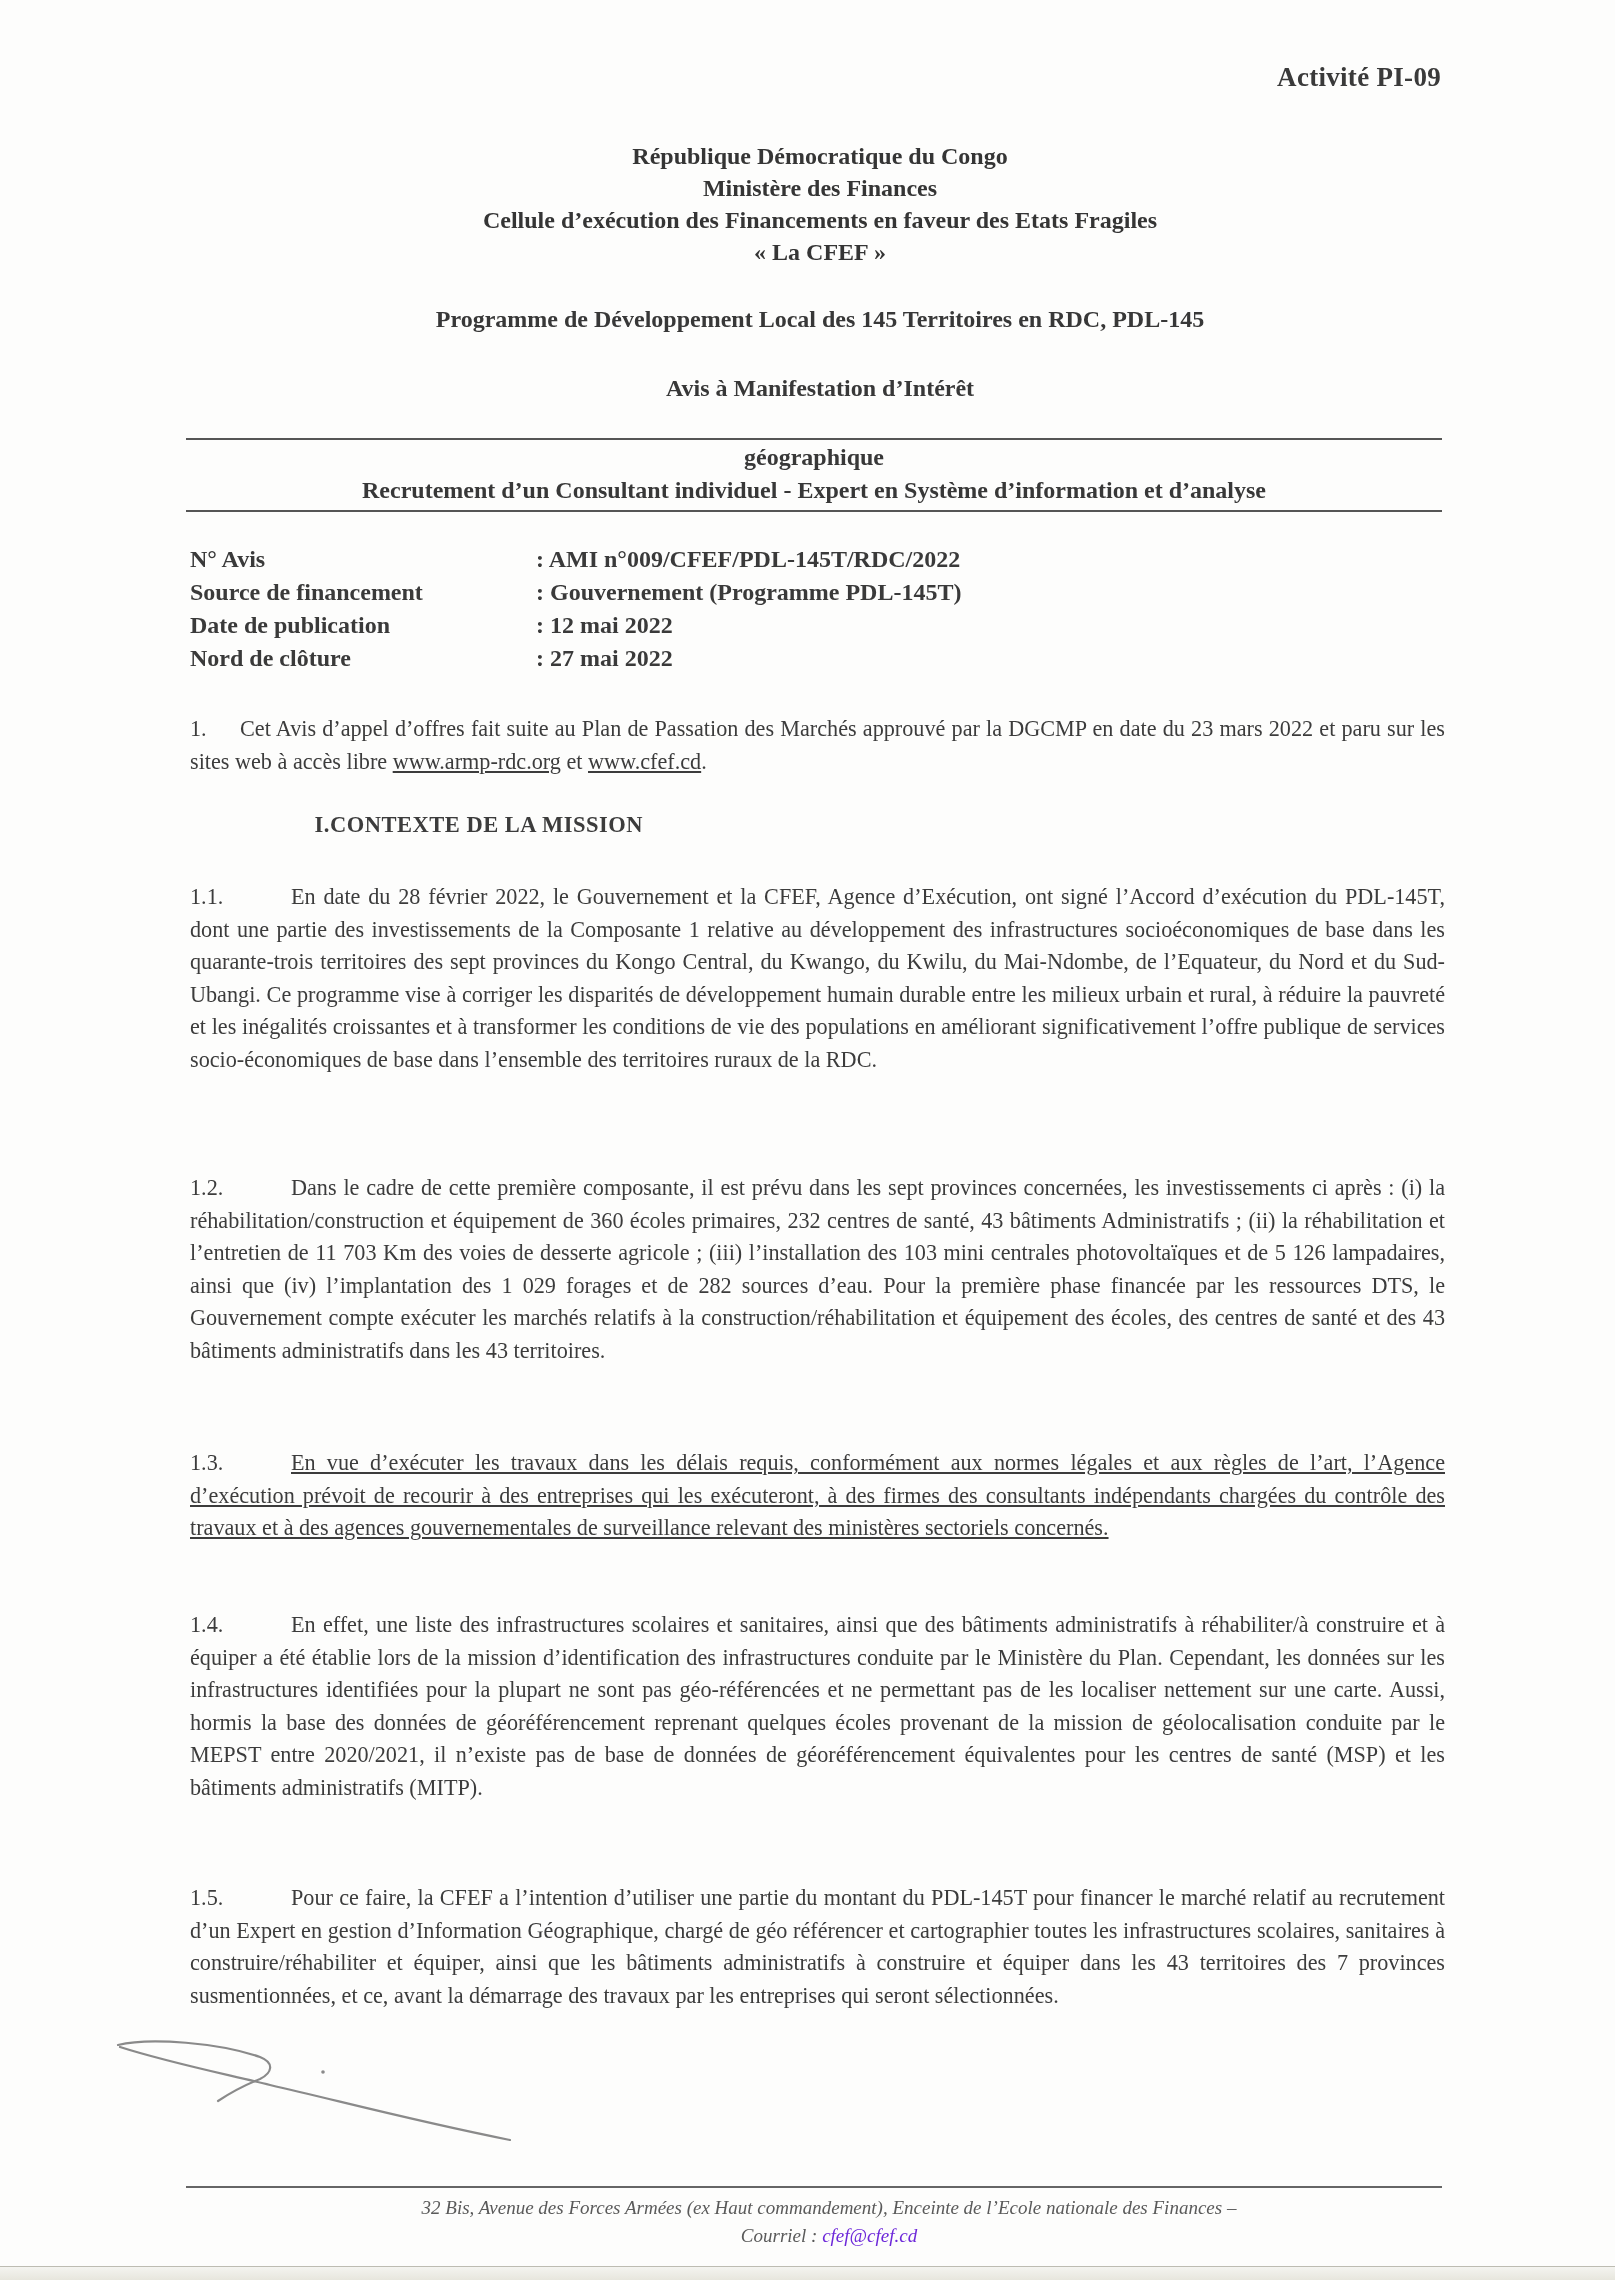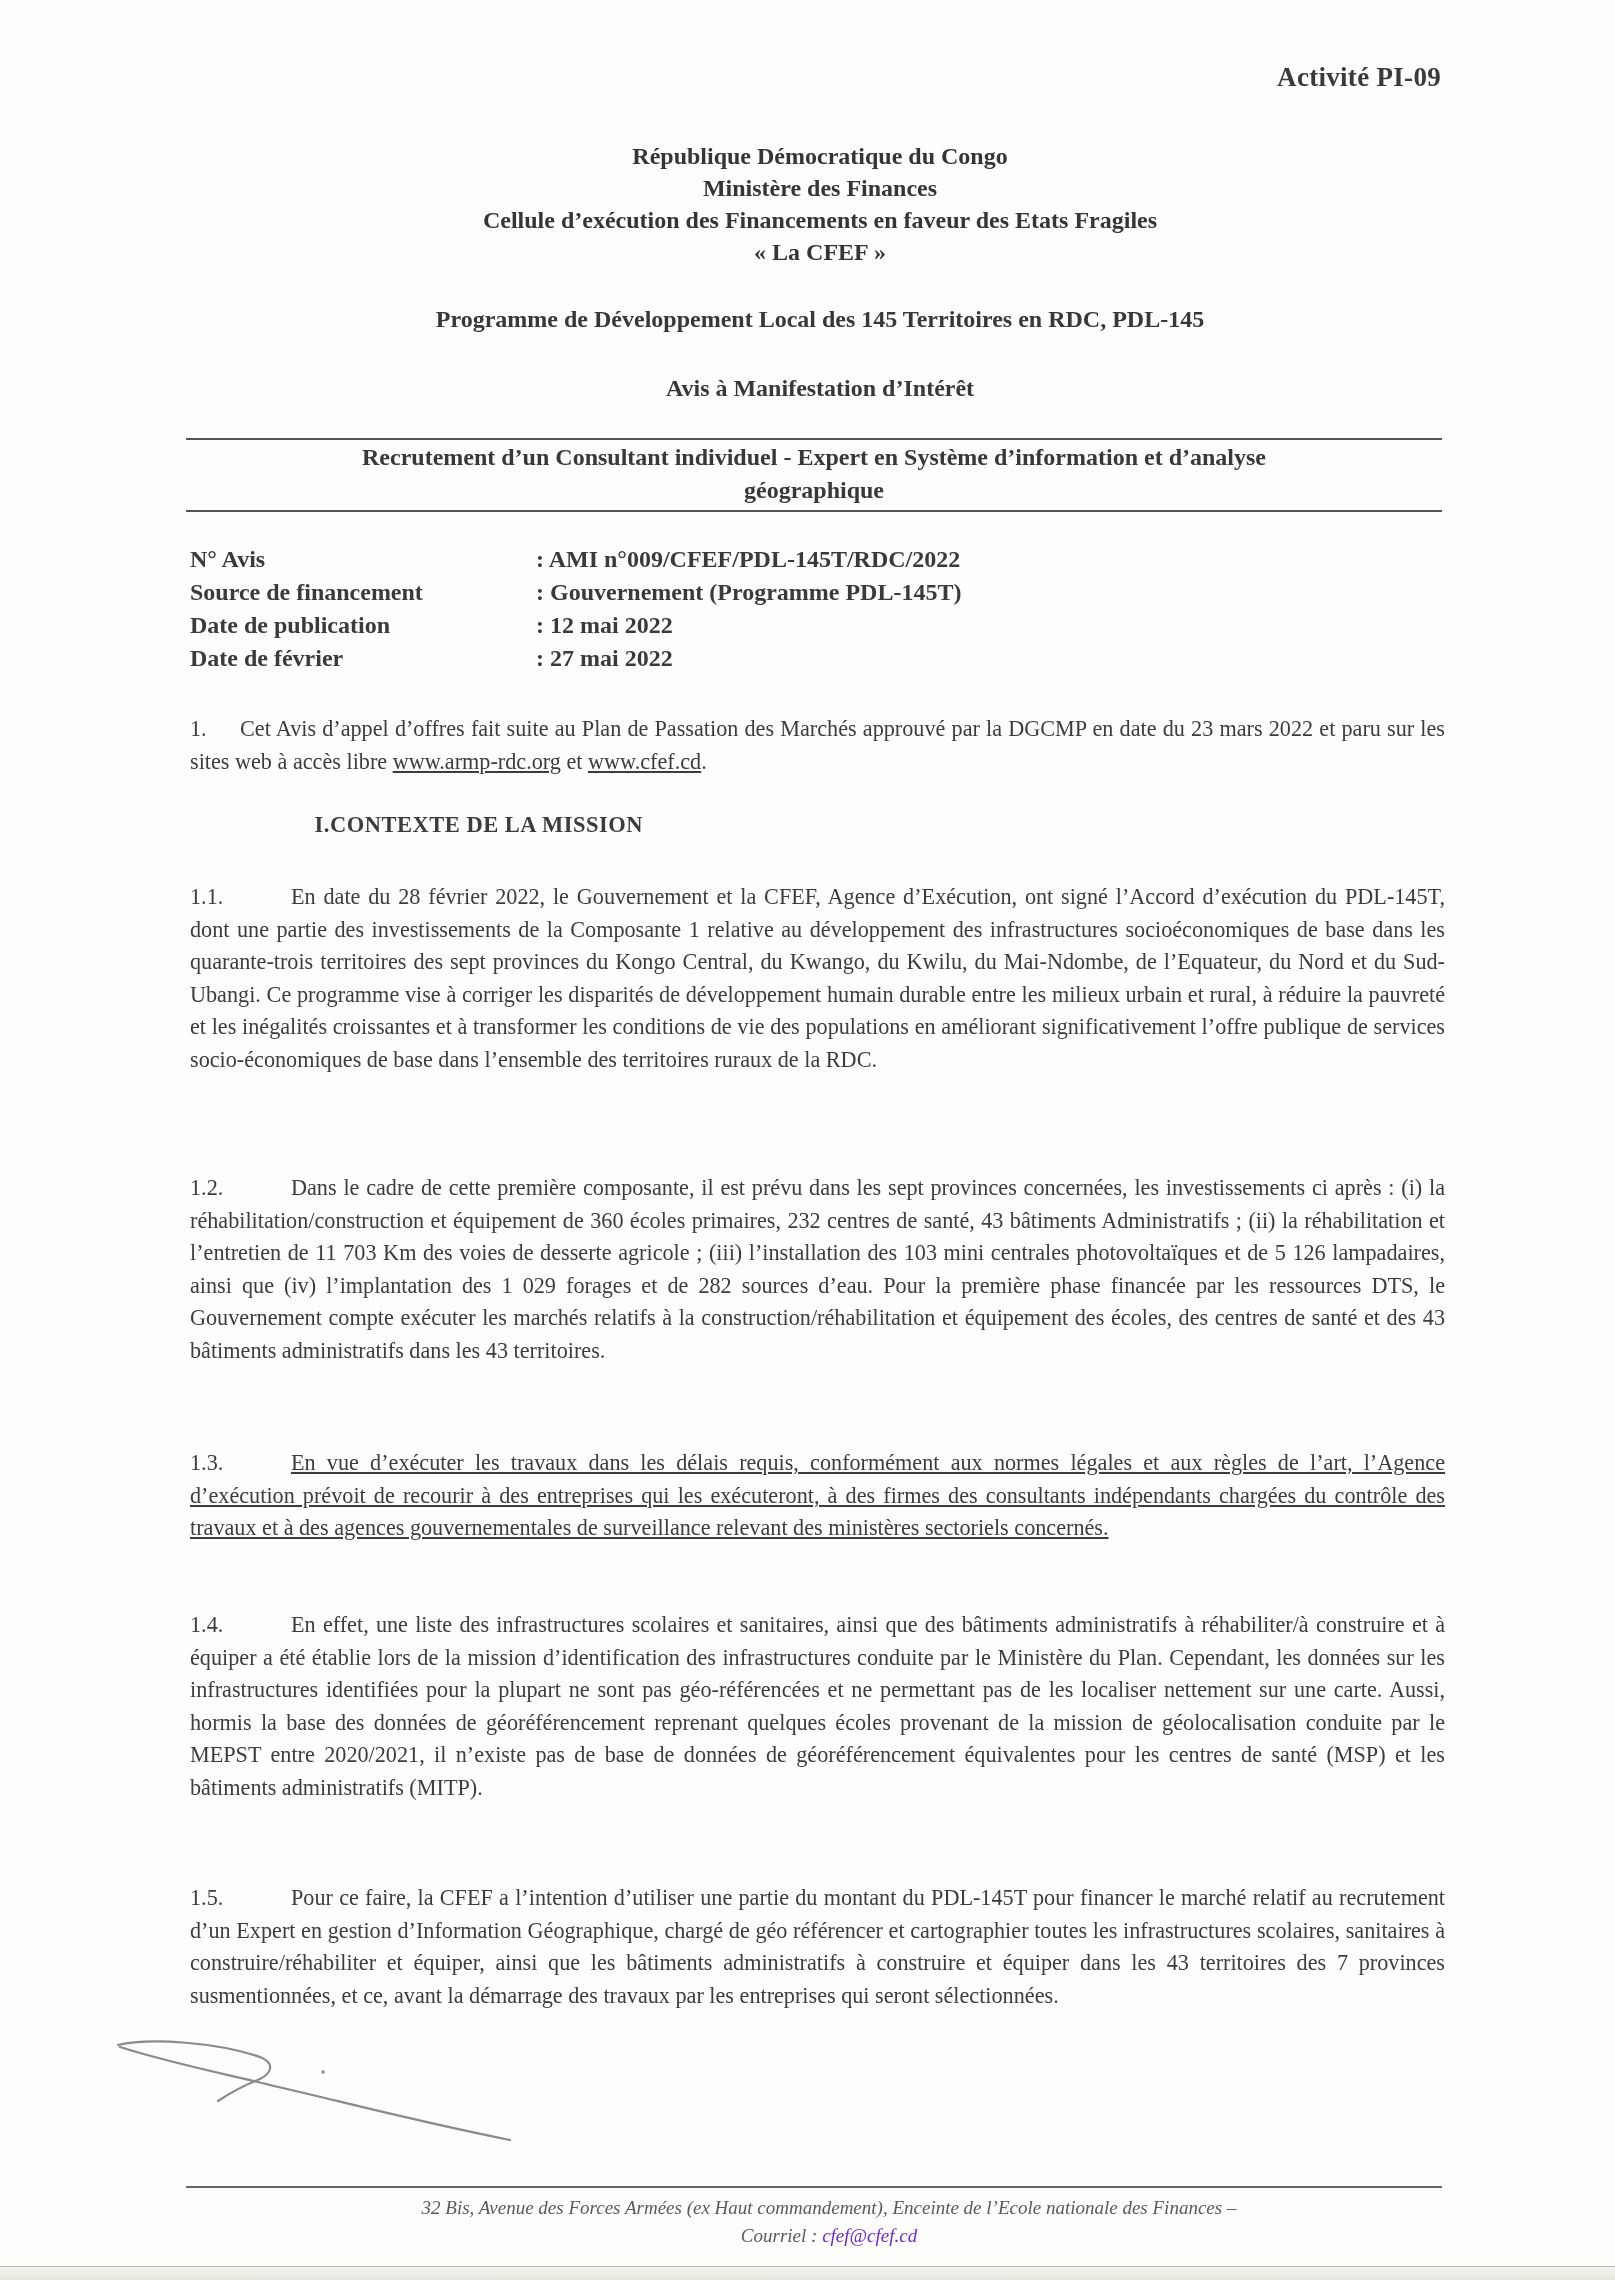--- a/index.html
+++ b/index.html
@@ -185,41 +185,41 @@
     <div>Ministère des Finances</div>
     <div>Cellule d’exécution des Financements en faveur des Etats Fragiles</div>
     <div>« La CFEF »</div>
   </div>
 
   <div class="programme">Programme de Développement Local des 145 Territoires en RDC, PDL-145</div>
   <div class="avis-title">Avis à Manifestation d’Intérêt</div>
 
   <div class="rule r1"></div>
   <div class="recruit-title">
+    <div>géographique</div>
     <div>Recrutement d’un Consultant individuel - Expert en Système d’information et d’analyse</div>
-    <div>géographique</div>
   </div>
   <div class="rule r2"></div>
 
   <table class="meta-table">
     <tbody>
         <tr>
       <td class="label">N° Avis</td>
       <td>: AMI n°009/CFEF/PDL-145T/RDC/2022</td>
     </tr>
     <tr>
       <td class="label">Source de financement</td>
       <td>: Gouvernement (Programme PDL-145T)</td>
     </tr>
     <tr>
       <td class="label">Date de publication</td>
       <td>: 12 mai 2022</td>
     </tr>
     <tr>
-      <td class="label">Date de février</td>
+      <td class="label">Nord de clôture</td>
       <td>: 27 mai 2022</td>
     </tr>
   </tbody>
     </table>
 
   <div class="body-text p-intro">
     <span class="num">1.</span><span>Cet Avis d’appel d’offres fait suite au Plan de Passation des Marchés approuvé par la DGCMP en date du 23 mars 2022 et paru sur les sites web à accès libre </span><a>www.armp-rdc.org</a><span> et </span><a>www.cfef.cd</a><span>.</span>
   </div>
 
   <div class="section-heading">

